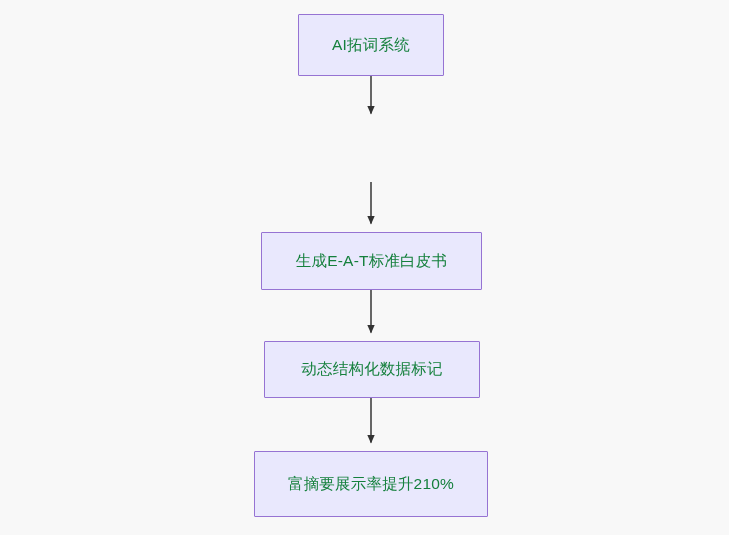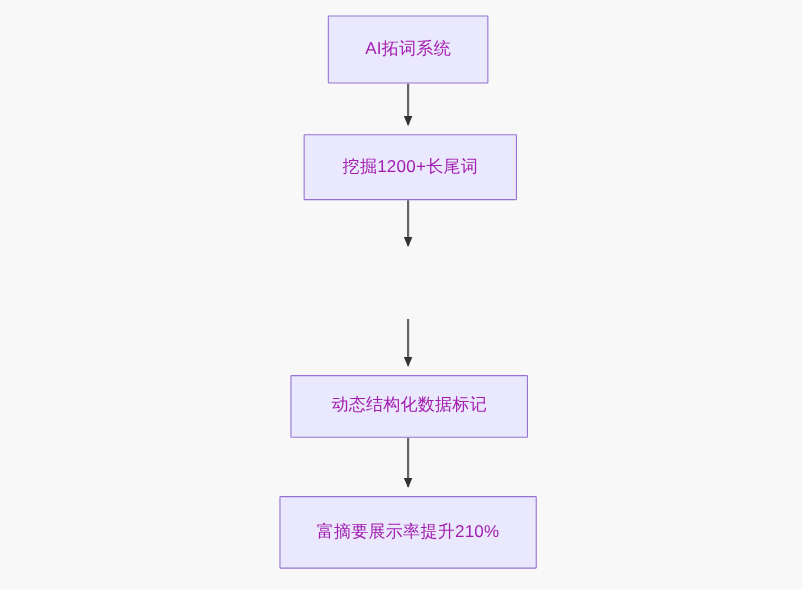--- a/index.html
+++ b/index.html
@@ -32,21 +32,21 @@
     box-sizing: border-box;
     background: #e9e8fd;
     border: 1.4px solid #9673d3;
     border-radius: 1px;
     display: flex;
     align-items: center;
     justify-content: center;
     text-align: center;
   }
   .node-label {
-    color: #a21caf;
+    color: #15803d;
     font-size: 15.5px;
     line-height: 1.2;
     letter-spacing: 0.2px;
     white-space: nowrap;
     font-family: "Liberation Sans", "DejaVu Sans", sans-serif;
   }
   
   #node-0 { left: 298px; top: 14px;  width: 146px; height: 62px; }
   #node-1 { left: 276px; top: 122px; width: 194px; height: 60px; }
   #node-2 { left: 261px; top: 232px; width: 221px; height: 58px; }
@@ -67,24 +67,24 @@
     <line x1="371" y1="76" x2="371" y2="113.5" stroke="#666666" stroke-width="2" marker-end="url(#arrowhead)"></line>
     <line x1="371" y1="182" x2="371" y2="223.5" stroke="#666666" stroke-width="2" marker-end="url(#arrowhead)"></line>
     <line x1="371" y1="290" x2="371" y2="332.5" stroke="#666666" stroke-width="2" marker-end="url(#arrowhead)"></line>
     <line x1="371" y1="398" x2="371" y2="442.5" stroke="#666666" stroke-width="2" marker-end="url(#arrowhead)"></line>
   </svg>
 
   <div class="node" id="node-0">
     <span class="node-label">AI拓词系统</span>
   </div>
 
-  <div class="node" id="node-1">
-    <span class="node-label">挖掘1200+长尾词</span>
+
+  <div class="node" id="node-2">
+    <span class="node-label">生成E-A-T标准白皮书</span>
   </div>
-
 
   <div class="node" id="node-3">
     <span class="node-label">动态结构化数据标记</span>
   </div>
 
   <div class="node" id="node-4">
     <span class="node-label">富摘要展示率提升210%</span>
   </div>
 
 </div>

